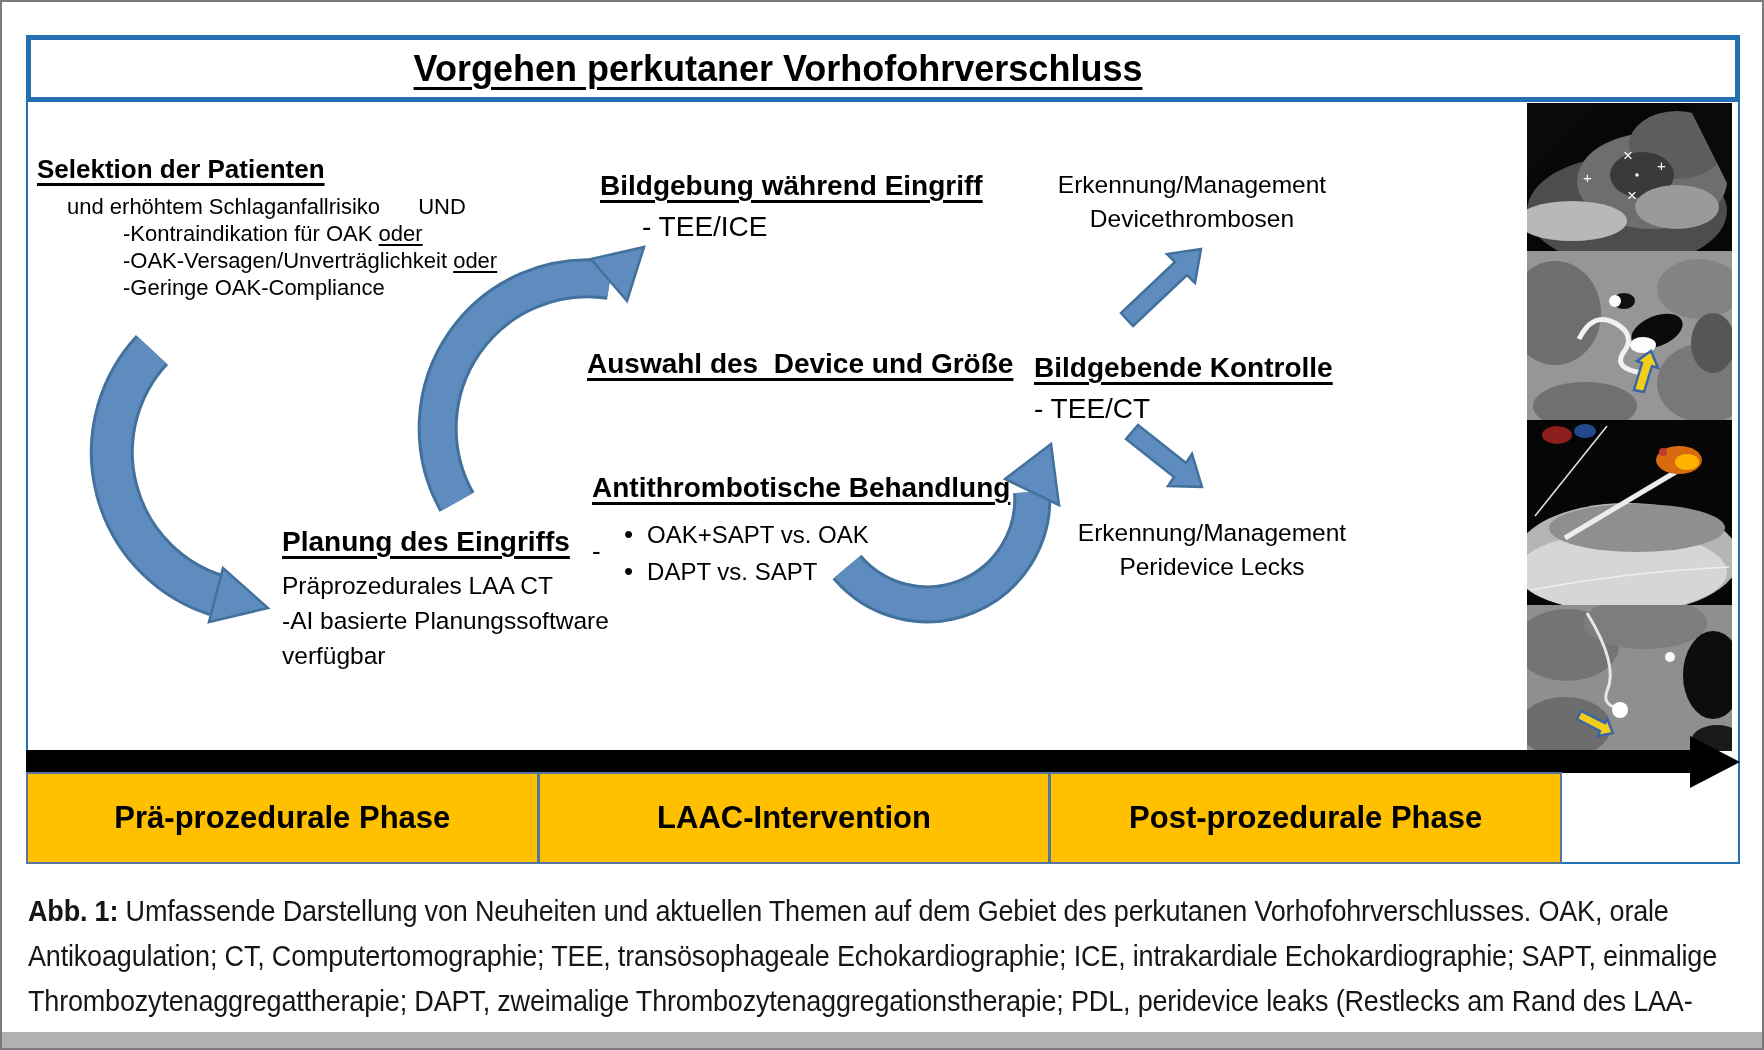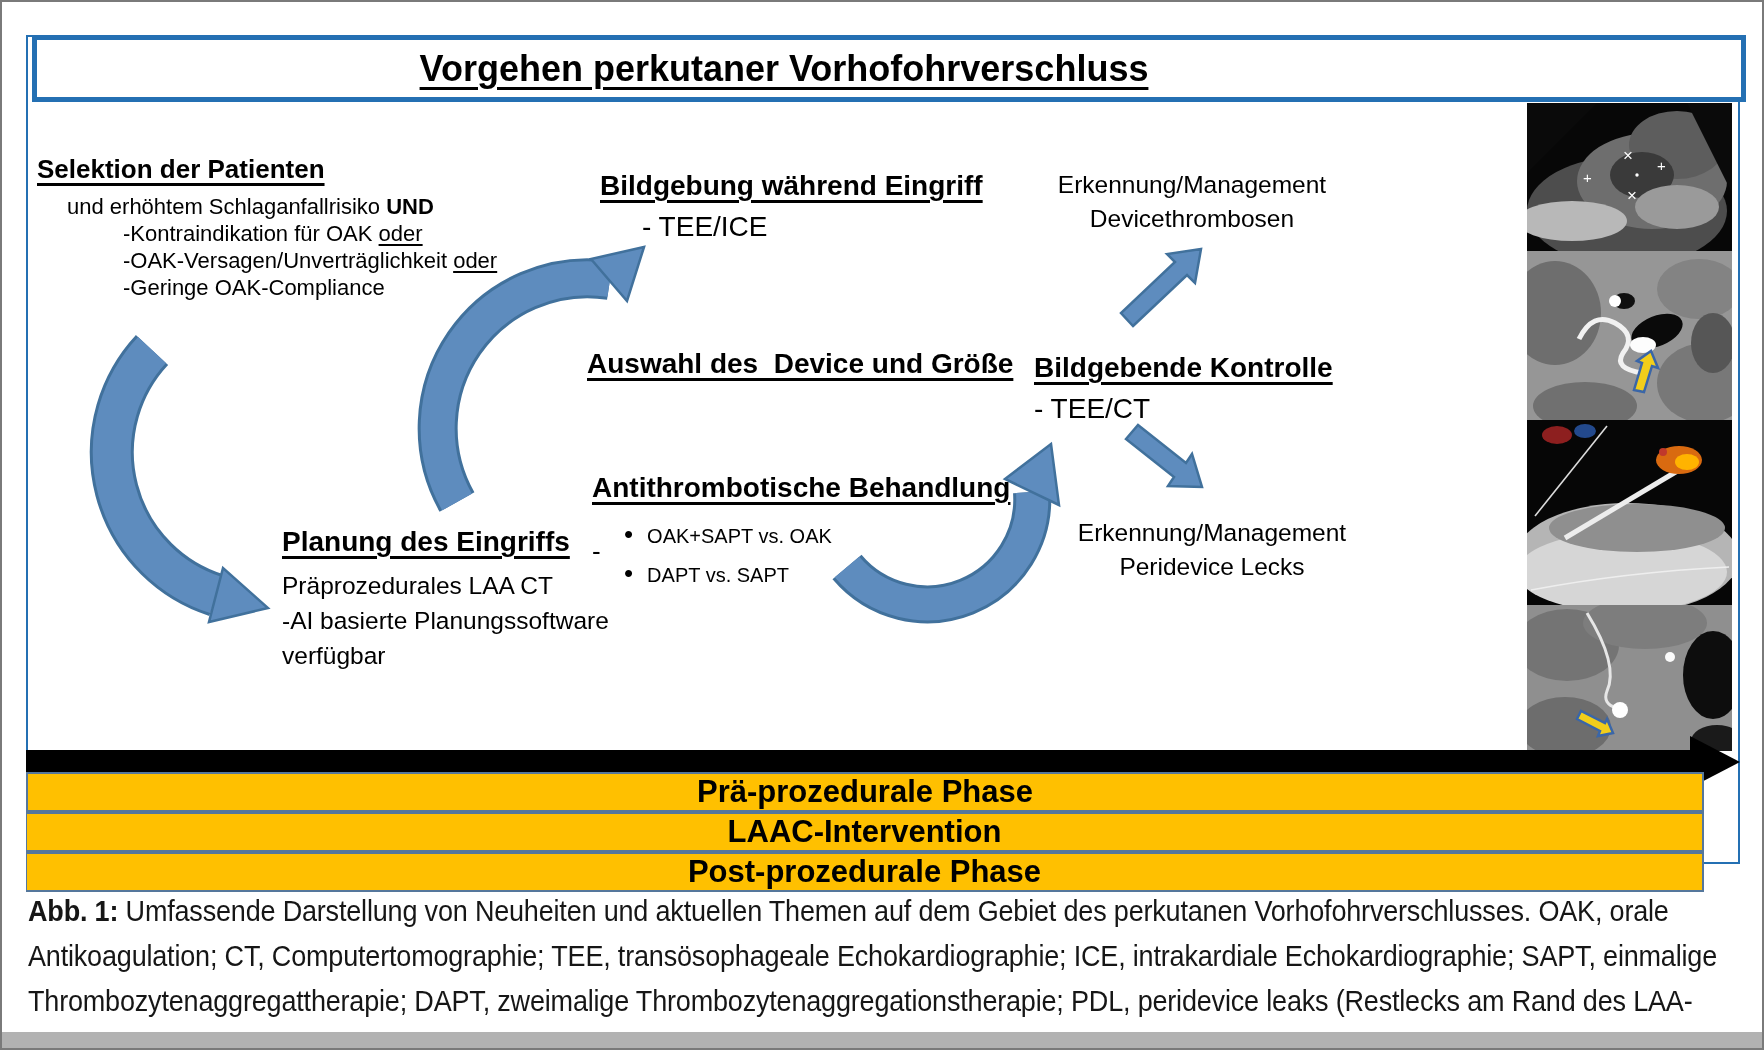--- a/index.html
+++ b/index.html
@@ -8,50 +8,50 @@
   .canvas {
     position:relative; width:1764px; height:1050px; background:#ffffff;
     border:2px solid #7a7a7a; overflow:hidden; margin:0 auto;
   }
   .abs { position:absolute; }
 
   
   .frame { left:24px; top:33px; width:1714px; height:829px; border:2px solid #2470B3; background:#fff; }
   .title-box {
     left:24px; top:33px; width:1714px; height:67px; border:5px solid #2470B3; background:#fff;
-    display:flex; align-items:center; justify-content:center; padding-right:210px; z-index:6;margin-left:6px;
+    display:flex; align-items:center; justify-content:center; padding-right:210px; z-index:6;
   }
   .title-text { font-size:36px; font-weight:bold; color:#000;
     text-decoration:underline; text-decoration-thickness:3px; text-underline-offset:6px; }
 
   
   .tblock { z-index:4; color:#000; }
   .head { font-weight:bold; text-decoration:underline; text-decoration-thickness:3px; text-underline-offset:5px; }
   .h28 { font-size:28px; }
   .h31 { font-size:26px; }
   .ws-pre { white-space:pre; }
   .u { text-decoration:underline; text-decoration-thickness:2px; text-underline-offset:3px; }
-  .b { font-weight:bold; }
+  .b { font-weight:normal;margin-left:32px; }
 
   .sel-body { font-size:22px; line-height:27px; margin-top:8px; }
   .ind1 { margin-left:30px; }
   .ind2 { margin-left:86px; }
 
   .item24 { font-size:28px; margin-top:9px; }
   .center-note { font-size:24.5px; line-height:34px; text-align:center; }
 
-  .bullets { margin-top:12px; margin-left:32px; font-size:20px; line-height:37px; }
+  .bullets { margin-top:12px; margin-left:32px; font-size:24px; line-height:37px; }
   .bullet-item { display:flex; align-items:baseline; }
   .bullet-item::before { content:"\2022"; font-size:26px; margin-right:14px; }
 
   .plan-lines { font-size:24.5px; line-height:35px; margin-top:10px; }
   .dash-sep { font-size:26px; z-index:4; }
 
   
-  .phase-band { left:24px; top:770px; width:1678px; height:92px; display:flex; z-index:5;flex-direction:column; }
+  .phase-band { left:24px; top:770px; width:1536px; height:92px; display:flex; z-index:5; }
   .phase-box {
     flex:1 1 0; background:#FFC000; border:2px solid #55779C;
     display:flex; align-items:center; justify-content:center;
   }
   .phase-box + .phase-box { border-left-width:1px; }
   .phase-label { font-size:31px; font-weight:bold; color:#000; }
 
   
   .caption {
     left:26px; top:886px; width:1880px; transform:scaleX(0.9); transform-origin:0 0;

